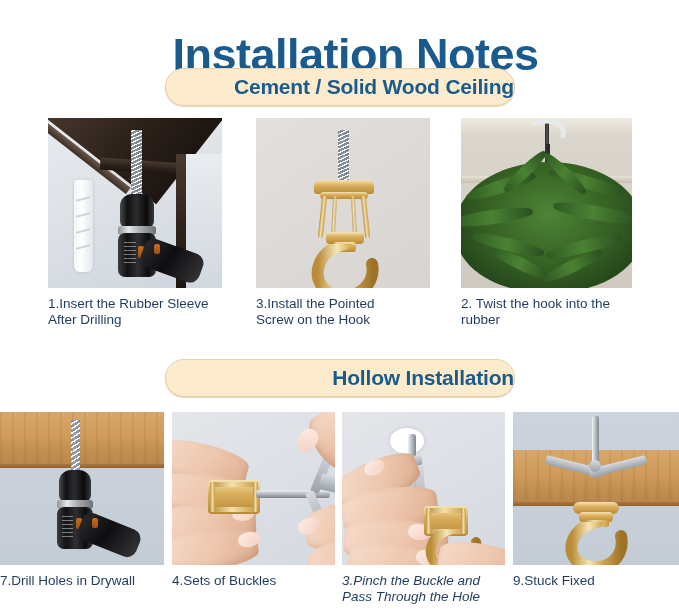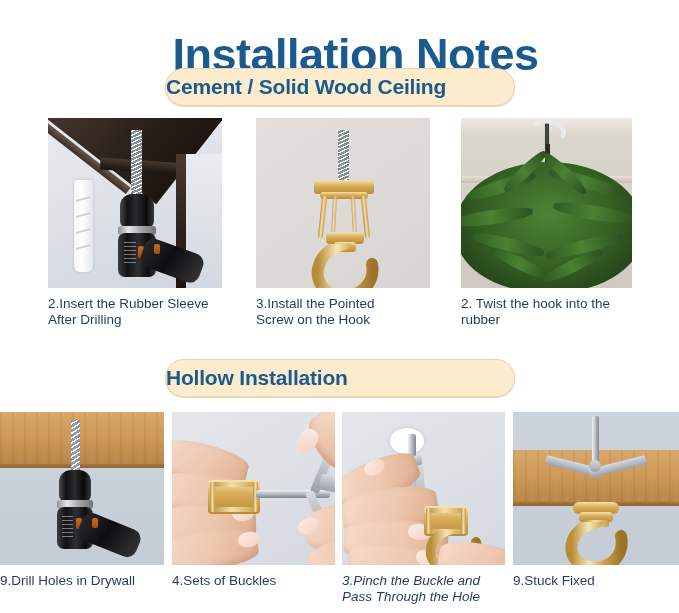--- a/index.html
+++ b/index.html
@@ -34,21 +34,21 @@
   
   .section-banner {
     position: absolute;
     box-sizing: border-box;
     background: #fceccd;
     border: 1px solid #e8d3a8;
     border-radius: 22px;
     box-shadow: 0 1px 1px rgba(190,165,120,0.45);
     display: flex;
     align-items: center;
-    justify-content: flex-start;
+    justify-content: flex-end;
   }
   .section-banner-label {
     font-size: 21px;
     font-weight: bold;
     color: #1a5a8c;
     letter-spacing: -0.2px;
     white-space: nowrap;
   }
   #banner-cement {
     left: 165px;
@@ -300,21 +300,21 @@
         <div class="drill-chuck" style="left:72px;top:76px;width:34px;height:34px;"></div>
         <div class="drill-collar" style="left:70px;top:108px;width:38px;height:9px;"></div>
         <div class="drill-body" style="left:70px;top:115px;width:38px;height:44px;"></div>
         <div class="drill-vent" style="left:76px;top:124px;width:12px;height:22px;"></div>
         <div class="drill-trigger" style="left:90px;top:128px;width:6px;height:12px;"></div>
         <div class="drill-grip" style="left:100px;top:118px;width:62px;height:30px;transform:rotate(20deg);transform-origin:left top;"></div>
         <div class="drill-trigger" style="left:106px;top:126px;width:6px;height:10px;"></div>
       </div>
     </div>
   </div>
-  <div class="step-caption">2.Insert the Rubber Sleeve
+  <div class="step-caption">1.Insert the Rubber Sleeve
 After Drilling</div>
 </div>
 
 <div class="step" id="step-2">
   <div class="step-photo">
     <div class="scene bg-studio-grey">
       <div class="screw" style="left:82px;top:12px;width:11px;height:56px;"></div>
       <div style="position:absolute;left:84px;top:64px;width:7px;height:10px;background:linear-gradient(180deg,#cfd4d9,#8d949b);clip-path:polygon(0 0,100% 0,50% 100%);"></div>
 
       <div class="brass-cap" style="left:58px;top:62px;width:60px;height:14px;border-radius:6px 6px 3px 3px;"></div>
@@ -393,21 +393,21 @@
         <div class="drill-chuck" style="left:59px;top:58px;width:32px;height:32px;"></div>
         <div class="drill-collar" style="left:57px;top:88px;width:36px;height:9px;"></div>
         <div class="drill-body" style="left:57px;top:95px;width:36px;height:42px;"></div>
         <div class="drill-vent" style="left:62px;top:104px;width:11px;height:22px;"></div>
         <div class="drill-trigger" style="left:76px;top:106px;width:6px;height:11px;"></div>
         <div class="drill-grip" style="left:86px;top:98px;width:62px;height:29px;transform:rotate(22deg);transform-origin:left top;"></div>
         <div class="drill-trigger" style="left:92px;top:106px;width:6px;height:10px;"></div>
       </div>
     </div>
   </div>
-  <div class="step-caption">9.Drill Holes in Drywall</div>
+  <div class="step-caption">7.Drill Holes in Drywall</div>
 </div>
 
 <div class="step" id="step-5">
   <div class="step-photo">
     <div class="scene bg-hand-grey">
 
       <div class="finger" style="left:-16px;top:32px;width:92px;height:40px;transform:rotate(14deg);"></div>
       <div class="finger" style="left:-22px;top:62px;width:104px;height:40px;transform:rotate(6deg);"></div>
       <div class="finger" style="left:-20px;top:92px;width:104px;height:40px;transform:rotate(-2deg);"></div>
       <div class="finger" style="left:-14px;top:118px;width:100px;height:40px;transform:rotate(-8deg);"></div>

